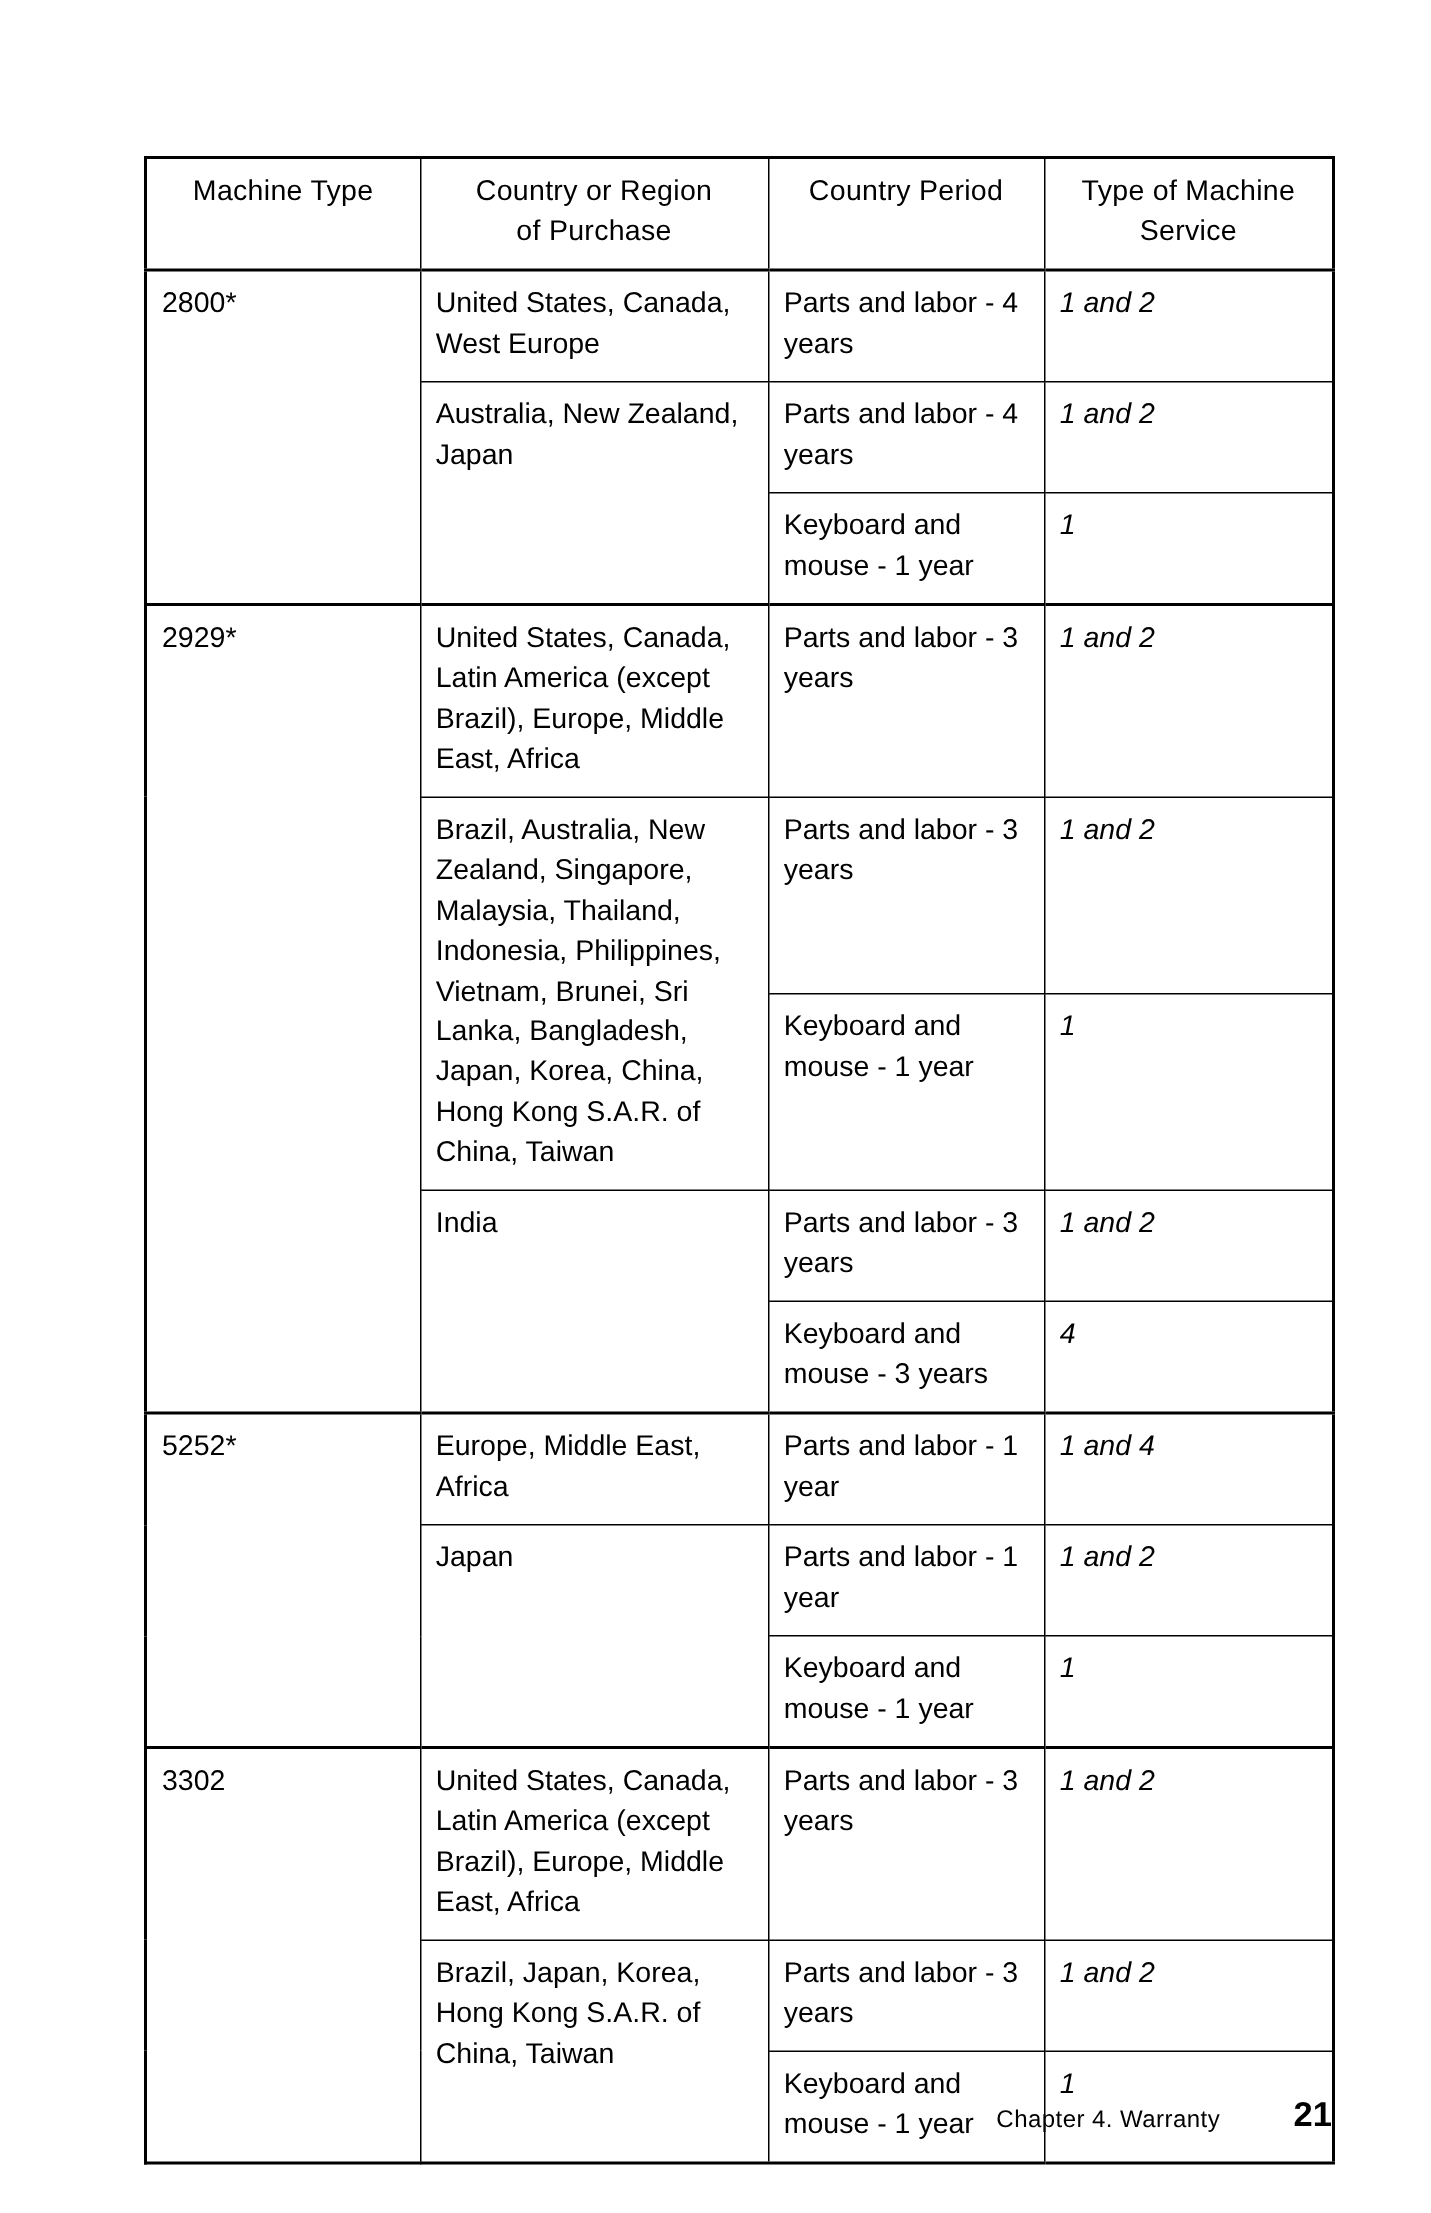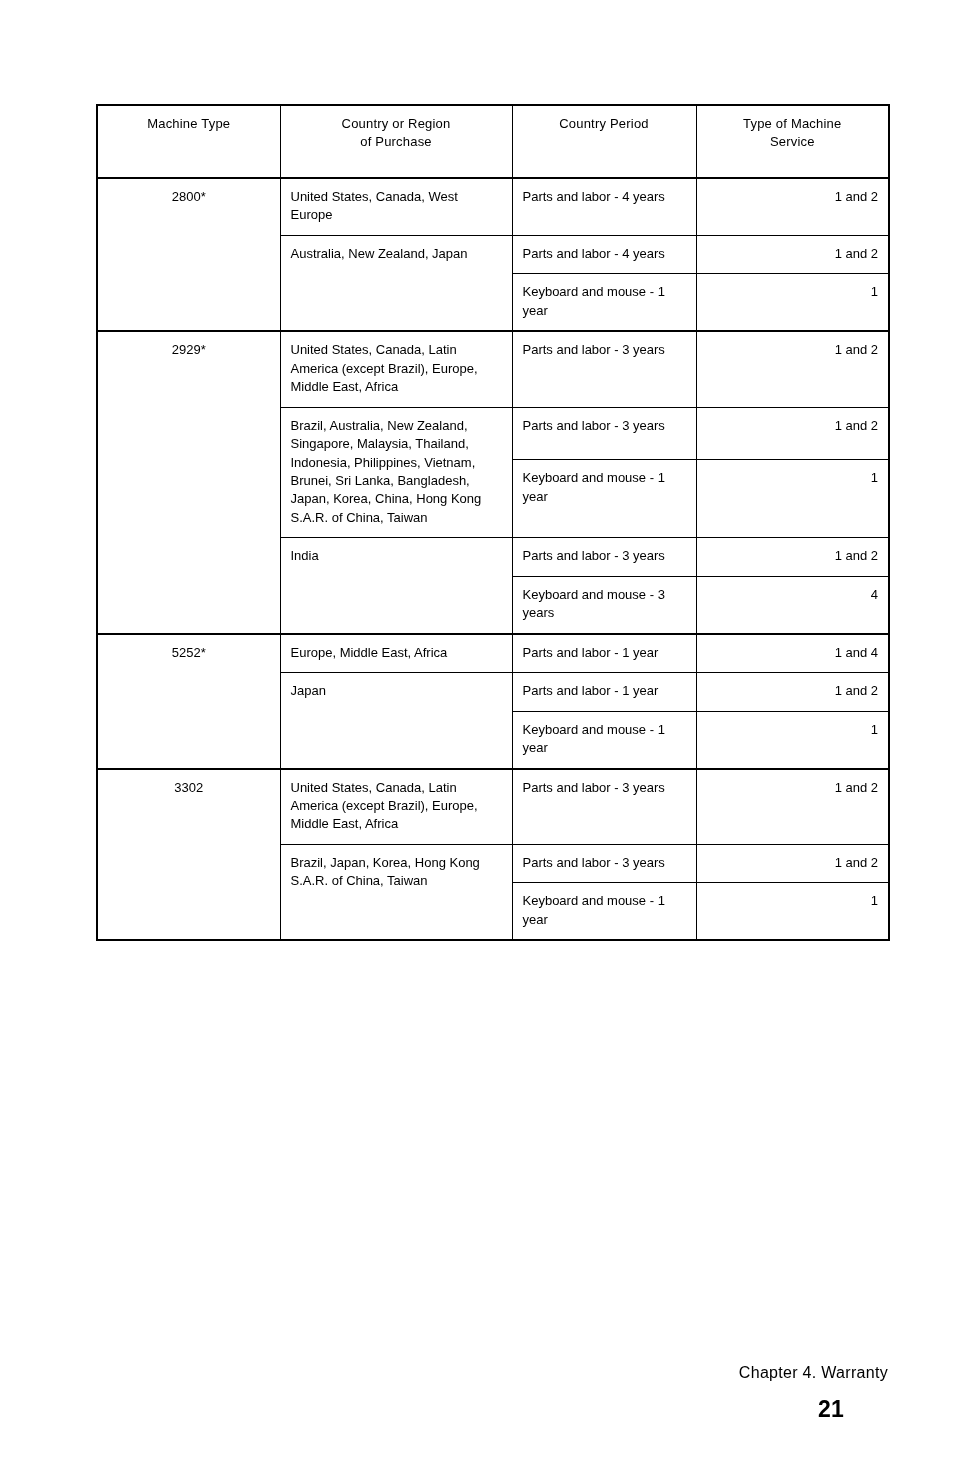--- a/index.html
+++ b/index.html
@@ -39,21 +39,21 @@
   table.warranty col.c-machine  { width: 183px; }
   table.warranty col.c-country  { width: 232px; }
   table.warranty col.c-period   { width: 184px; }
   table.warranty col.c-service  { width: 193px; }
 
   table.warranty th,
   table.warranty td {
     border: 1.5px solid #000000;
     vertical-align: top;
     padding: 9px 10px 10px 10px;
-    font-size: 13px;
+    font-size: 19px;
     line-height: 1.42;
     font-weight: normal;
   }
 
   
   thead th {
     border-width: 2.5px;
     border-color: #000;
     font-weight: bold;
     text-align: center;
@@ -62,41 +62,40 @@
     padding-bottom: 13px;
     height: 52px;
     letter-spacing: 0.2px;
   }
   thead th .hl { display: block; }
 
   
   table.warranty { border: 2.5px solid #000; }
 
   
-  td.machine   { text-align: center; margin-left: 40px; }
+  td.machine   { text-align: left; margin-left: 40px; }
   td.country   { text-align: left; }
   td.period    { text-align: left; }
-  td.service   { text-align: right; }
+  td.service   { text-align: left; font-style: italic; }
 
   
   tr.group-start > td { border-top: 2.5px solid #000; }
 
   
   tr.last-row > td { border-bottom: 2.5px solid #000; }
 
   
   .footer {
     position: absolute;
     right: 66px;
     bottom: 52px;
     display: flex;
-    align-items: center;
+    align-items: flex-end;
     gap: 14px;
     white-space: nowrap;
-    flex-direction: column;
   }
   .footer .chapter {
     font-size: 16px;
     letter-spacing: 0.3px;
   }
   .footer .pageno {
     font-size: 23px;
     font-weight: bold;
     margin-left: 35px;
   }

